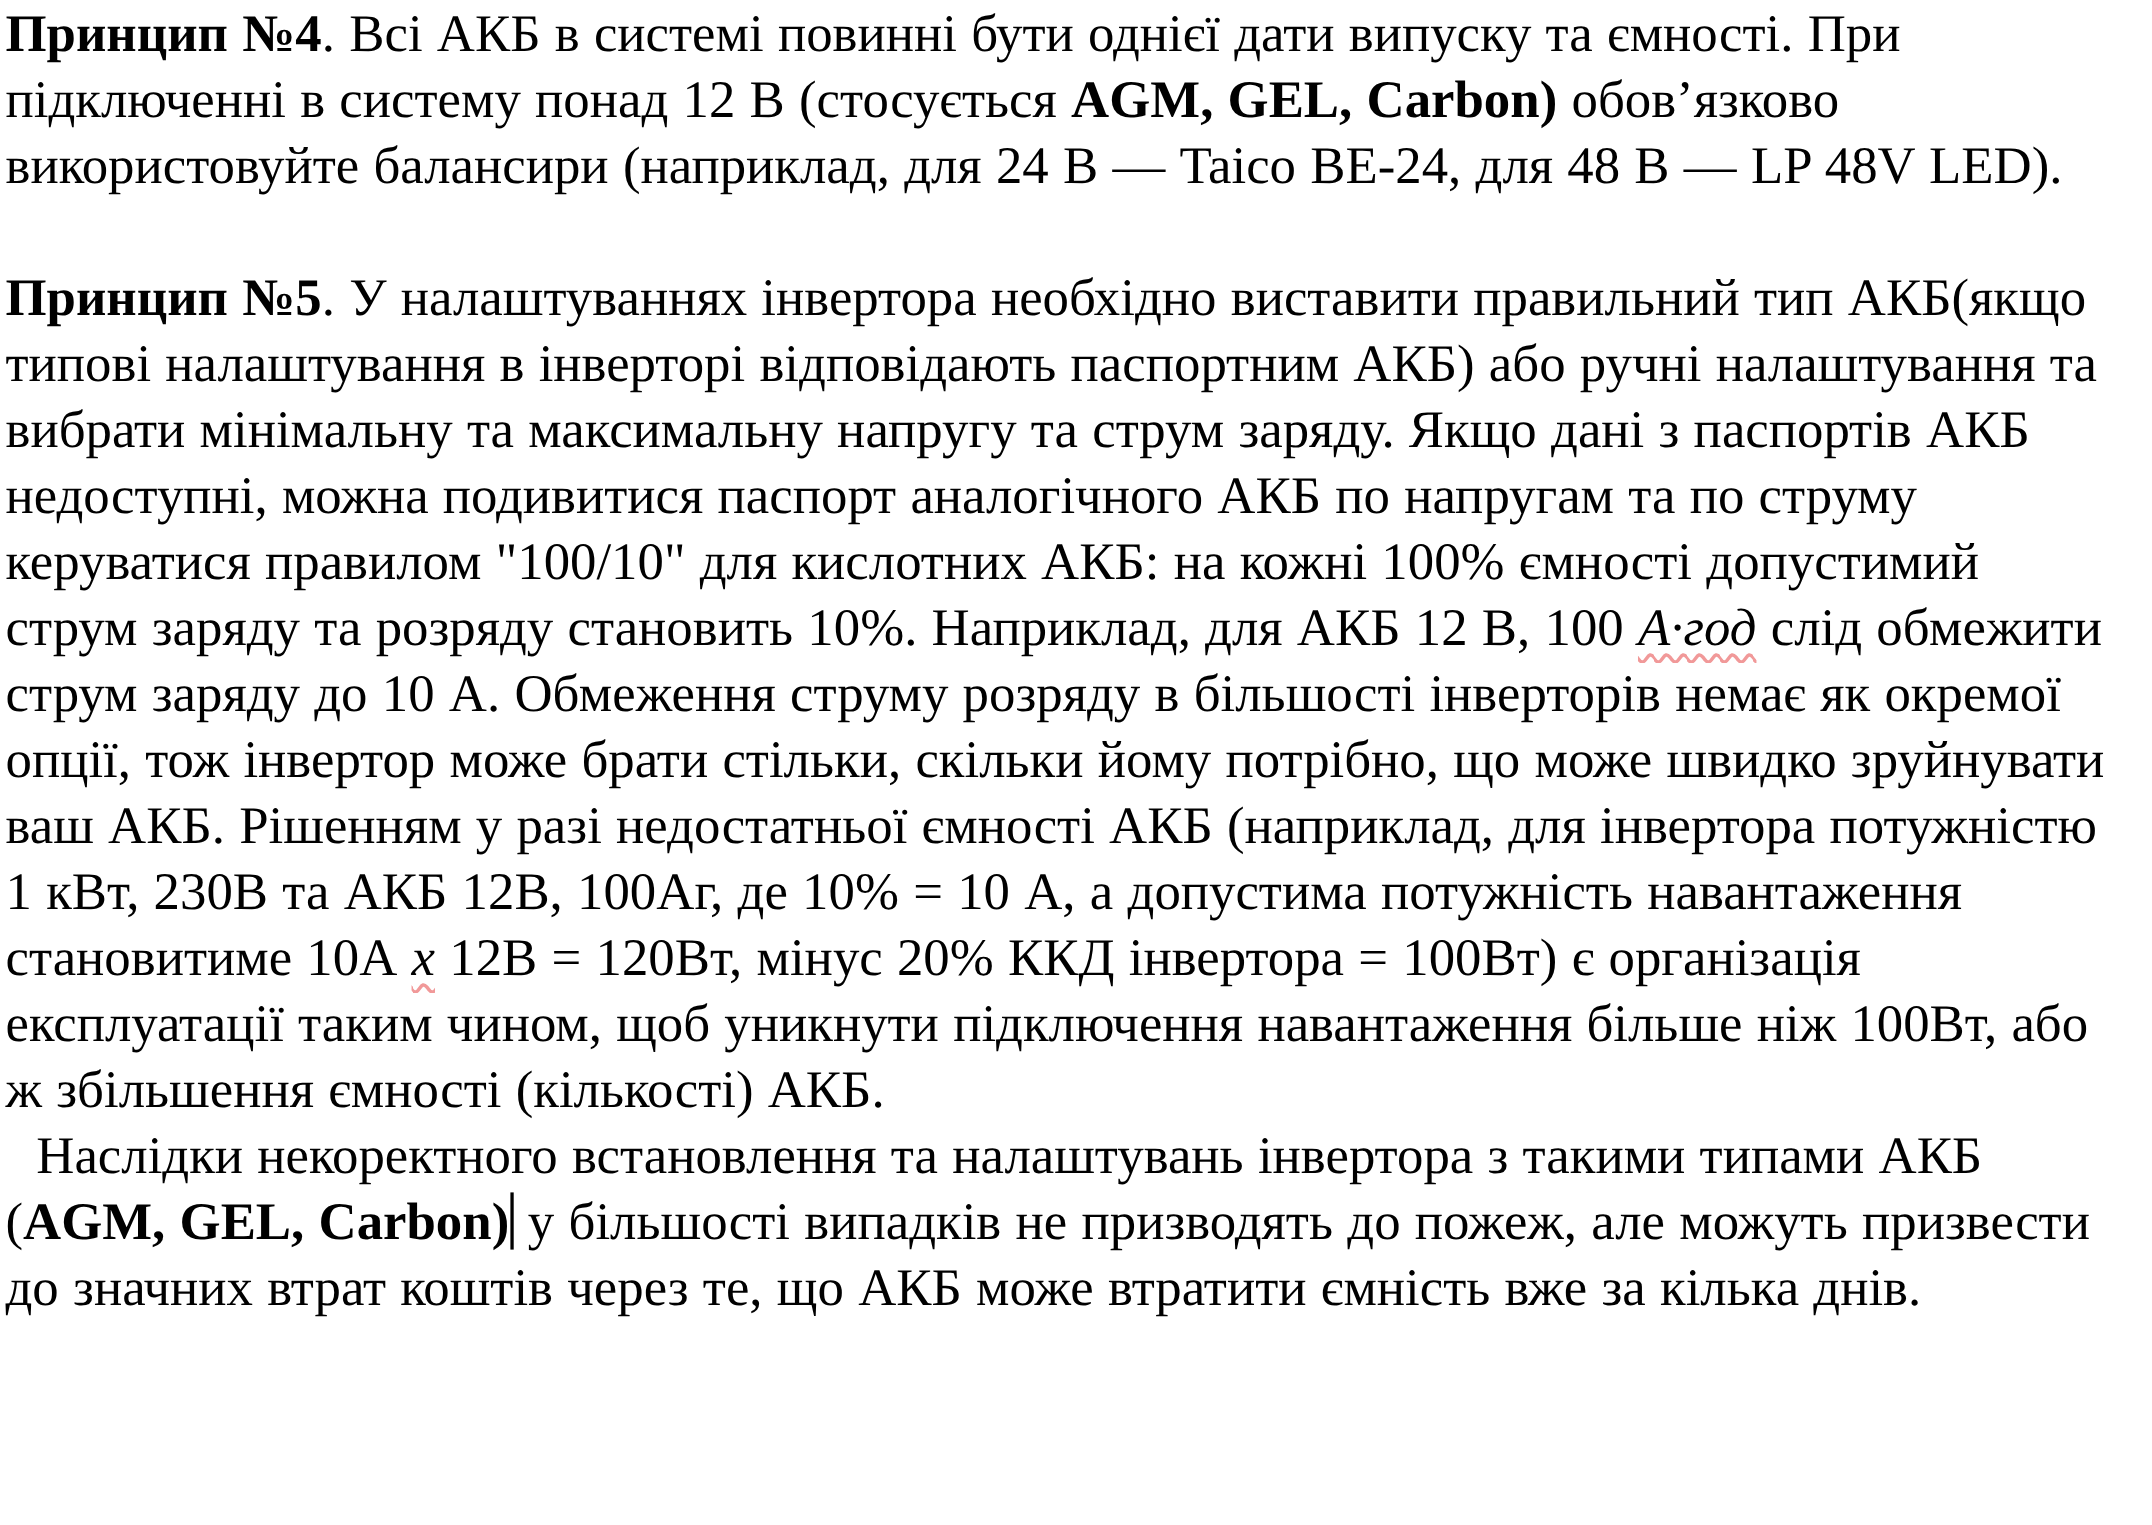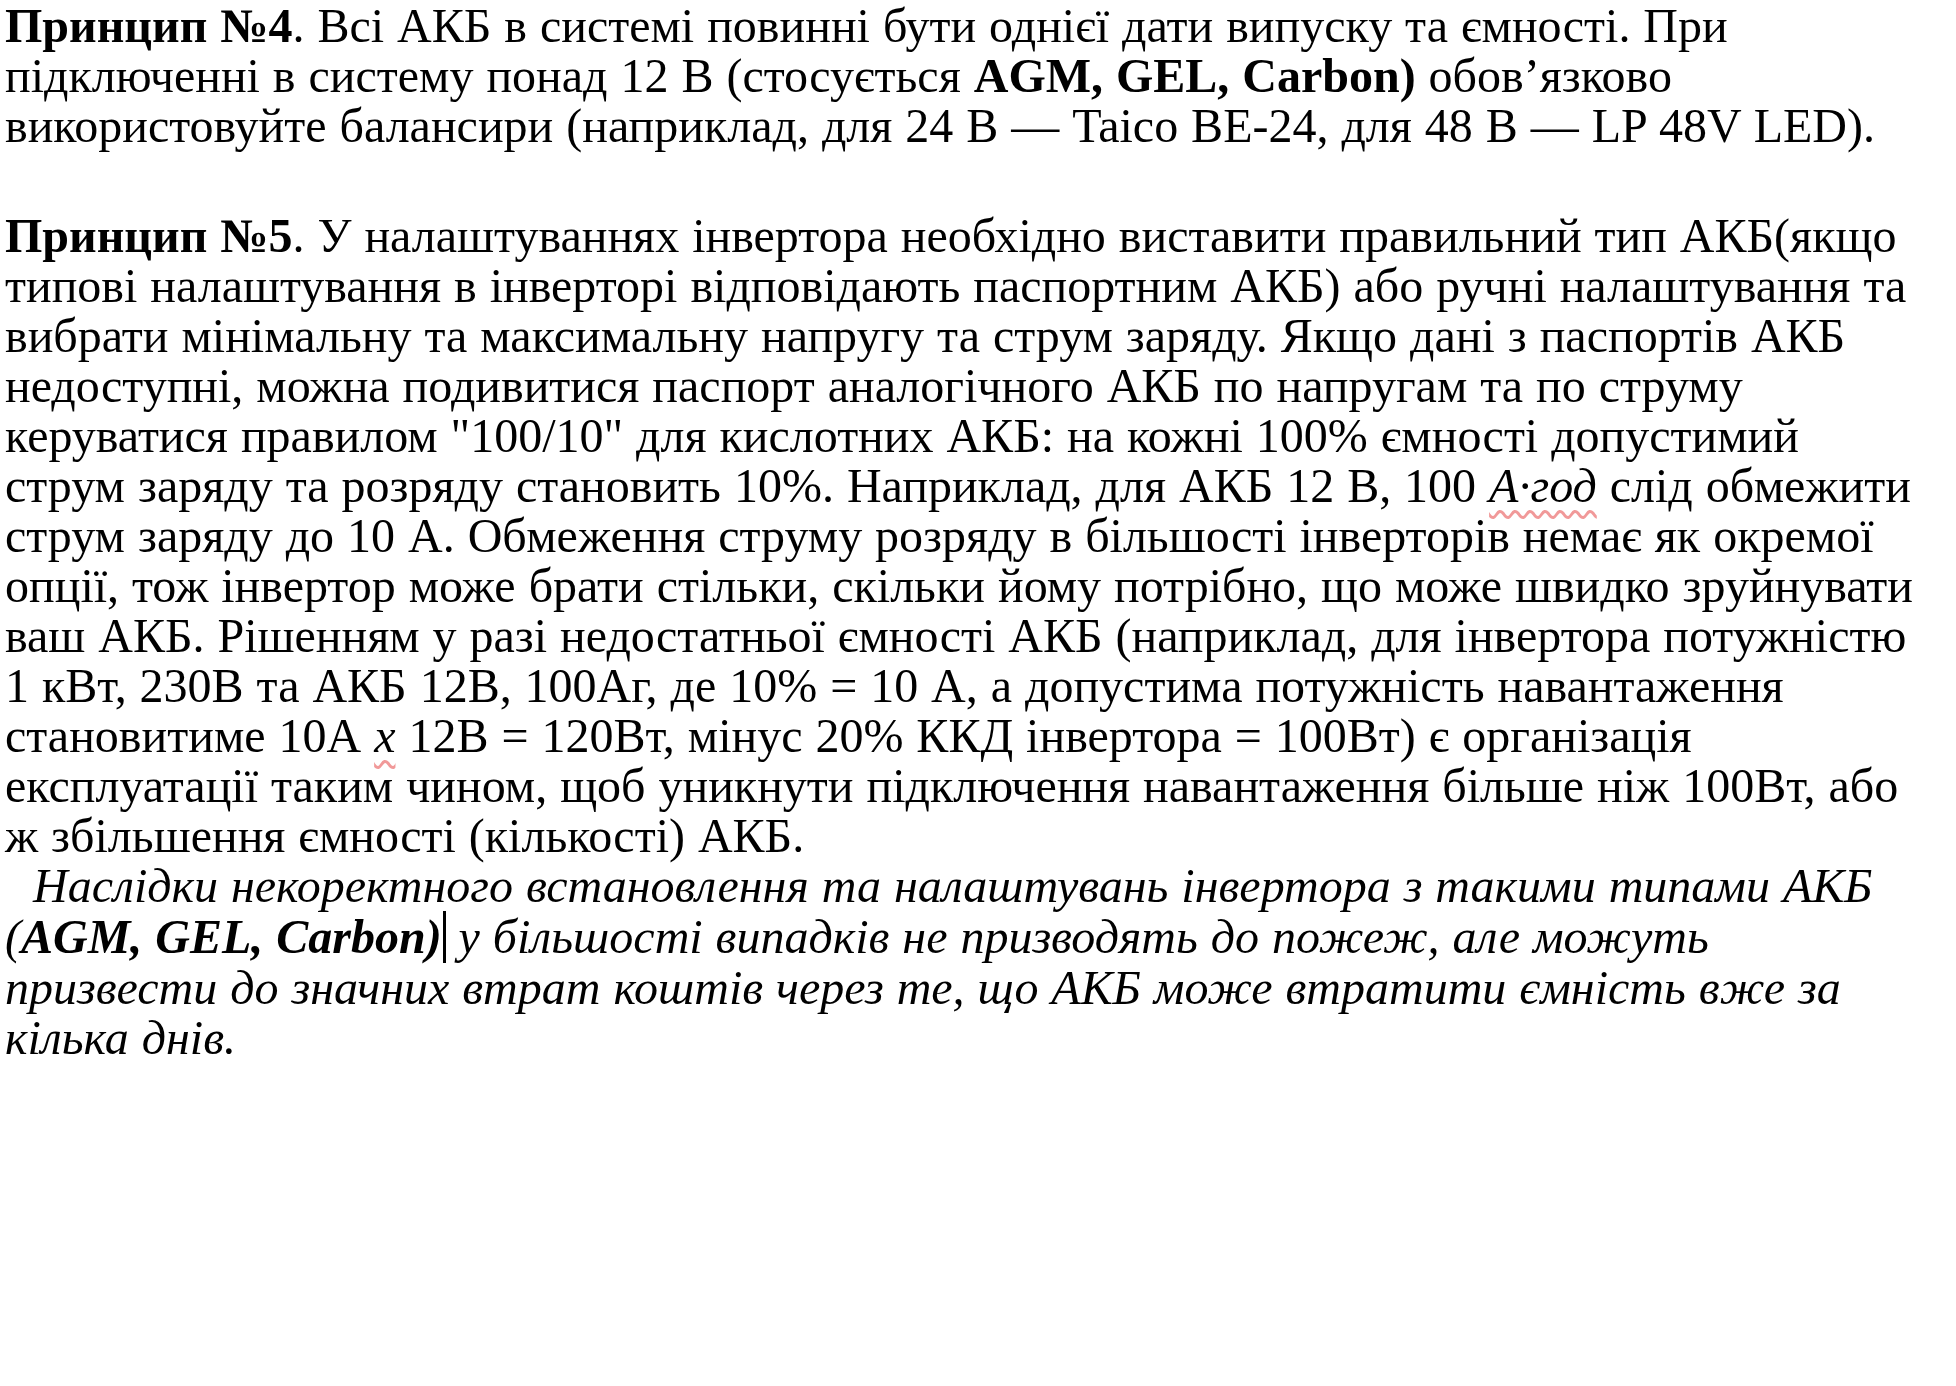--- a/index.html
+++ b/index.html
@@ -12,41 +12,41 @@
     height: 1386px;
     overflow: hidden;
   }
   .doc {
     box-sizing: border-box;
     width: 1956px;
     min-height: 1386px;
     padding: 1px 30px 0 5px;
     font-family: "Liberation Serif", "DejaVu Serif", serif;
     font-size: 48px;
-    line-height: 50px;
+    line-height: 60px;
     color: #000000;
     background: #ffffff;
     word-spacing: 0.02em;
   }
   .doc p {
     margin: 0;
     padding: 0;
     min-height: 60px;
     text-align: left;
   }
   .b { font-weight: bold; }
   .sp {
     text-decoration-line: underline;
     text-decoration-style: wavy;
     text-decoration-color: #f19999;
     text-decoration-thickness: 3px;
     text-underline-offset: 8px;
     font-style: italic;
   }
-  .indent { text-indent: 28px; font-style: italic; }
+  .indent { text-indent: 28px; }
   .caret {
     display: inline-block;
     width: 3px;
     height: 52px;
     background: #000000;
     vertical-align: -10px;
     margin-left: 1px;
   }
 </style>
 </head>

